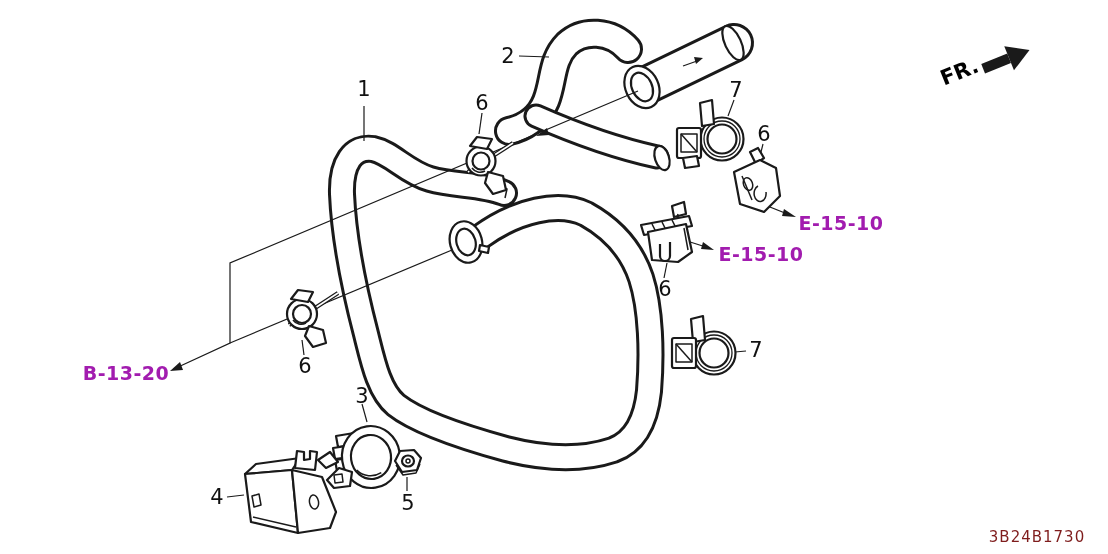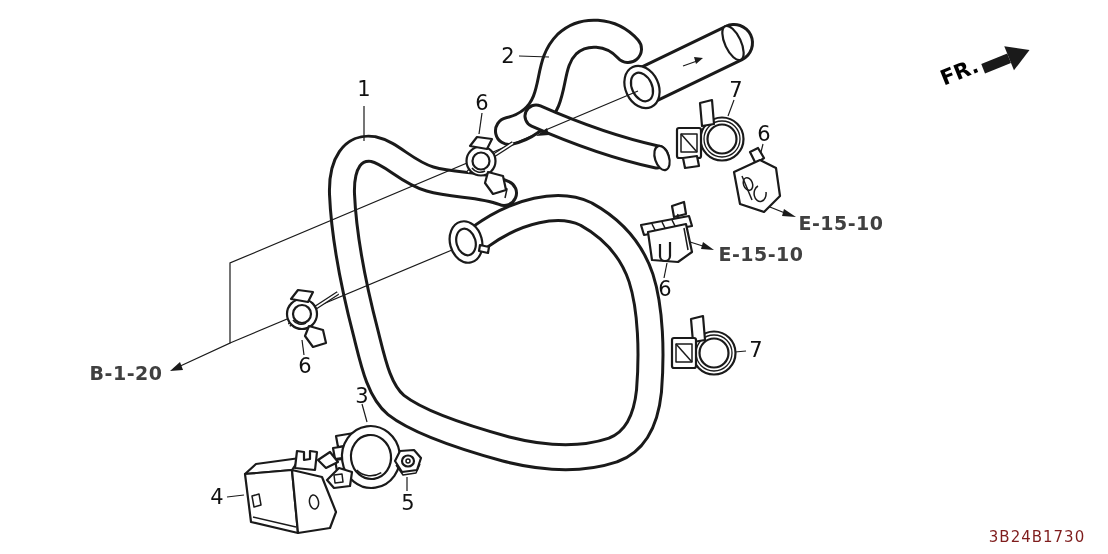--- a/index.html
+++ b/index.html
@@ -2,21 +2,21 @@
 <html><head>
 <meta charset="utf-8">
 <style>
   html,body{margin:0;padding:0;background:#fff;}
   #stage{position:relative;width:1108px;height:554px;background:#ffffff;overflow:hidden;
          font-family:"DejaVu Sans",sans-serif;}
   #art{position:absolute;left:0;top:0;}
   .callout{position:absolute;transform:translate(-50%,-50%);
            font:21px "DejaVu Sans",sans-serif;color:#111;line-height:1;cursor:default;}
   .ref{position:absolute;transform:translate(-50%,-50%);
-       font:bold 19px "DejaVu Sans",sans-serif;color:#404040;line-height:1;letter-spacing:.5px;}
+       font:bold 19px "DejaVu Sans",sans-serif;color:#a21caf;line-height:1;letter-spacing:.5px;}
   .code{position:absolute;transform:translate(-50%,-50%);
         font:15px "DejaVu Sans",sans-serif;color:#7f1d1d;letter-spacing:1px;}
   .fr{position:absolute;left:940px;top:60px;transform:rotate(-22deg);
       font:bold 21px "DejaVu Sans",sans-serif;color:#000;}
   .tube-out{fill:none;stroke:#1a1a1a;stroke-linecap:round;stroke-linejoin:round;}
   .tube-in{fill:none;stroke:#ffffff;stroke-linecap:round;stroke-linejoin:round;}
   .part{fill:#ffffff;stroke:#1a1a1a;stroke-width:2.2;stroke-linejoin:round;}
   .part-thin{fill:none;stroke:#1a1a1a;stroke-width:1.5;stroke-linejoin:round;}
   .leader{fill:none;stroke:#1a1a1a;stroke-width:1.2;}
   .ahead{fill:#1a1a1a;stroke:none;}
@@ -224,20 +224,20 @@
   <div class="callout" style="left:362px;top:396px">3</div>
   <div class="callout" style="left:217px;top:497px">4</div>
   <div class="callout" style="left:408px;top:503px">5</div>
   <div class="callout" style="left:482px;top:103px">6</div>
   <div class="callout" style="left:764px;top:134px">6</div>
   <div class="callout" style="left:665px;top:289px">6</div>
   <div class="callout" style="left:305px;top:366px">6</div>
   <div class="callout" style="left:736px;top:90px">7</div>
   <div class="callout" style="left:756px;top:350px">7</div>
 
-  <div class="ref" style="left:126px;top:373px">B-1-20</div>
+  <div class="ref" style="left:126px;top:373px">B-13-20</div>
   <div class="ref" style="left:841px;top:223px">E-15-10</div>
   <div class="ref" style="left:761px;top:254px">E-15-10</div>
 
   <div class="fr">FR.</div>
 
   <div class="code" style="left:1037px;top:537px">3B24B1730</div>
 </div>
 
 </body></html>

